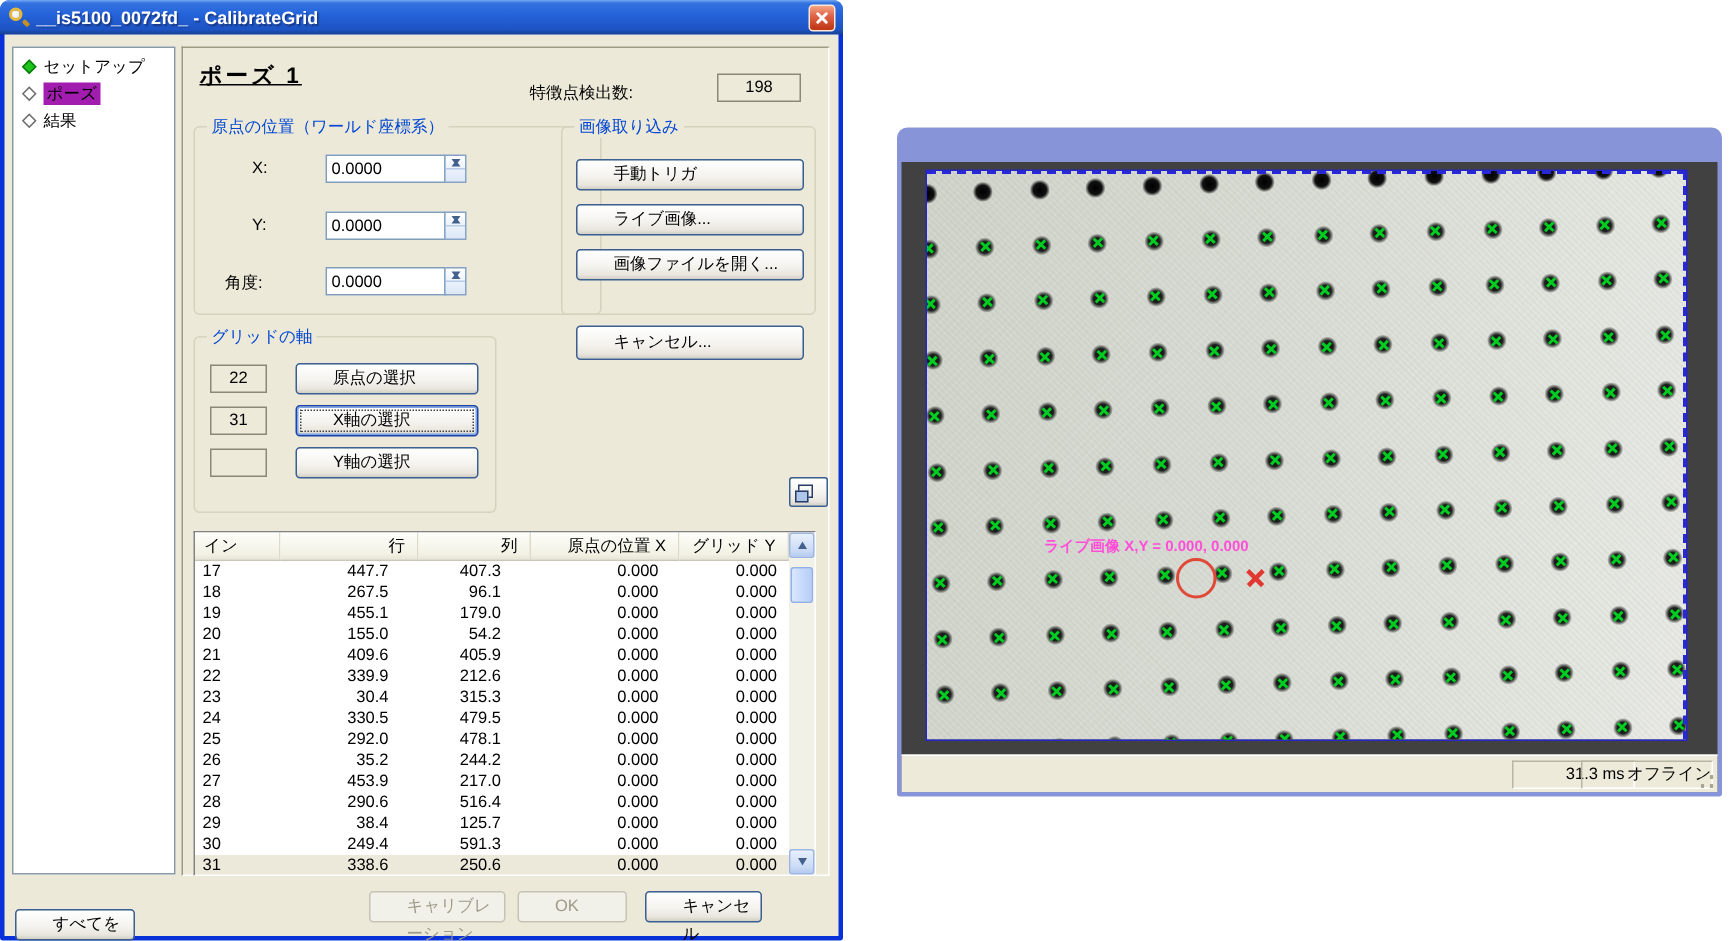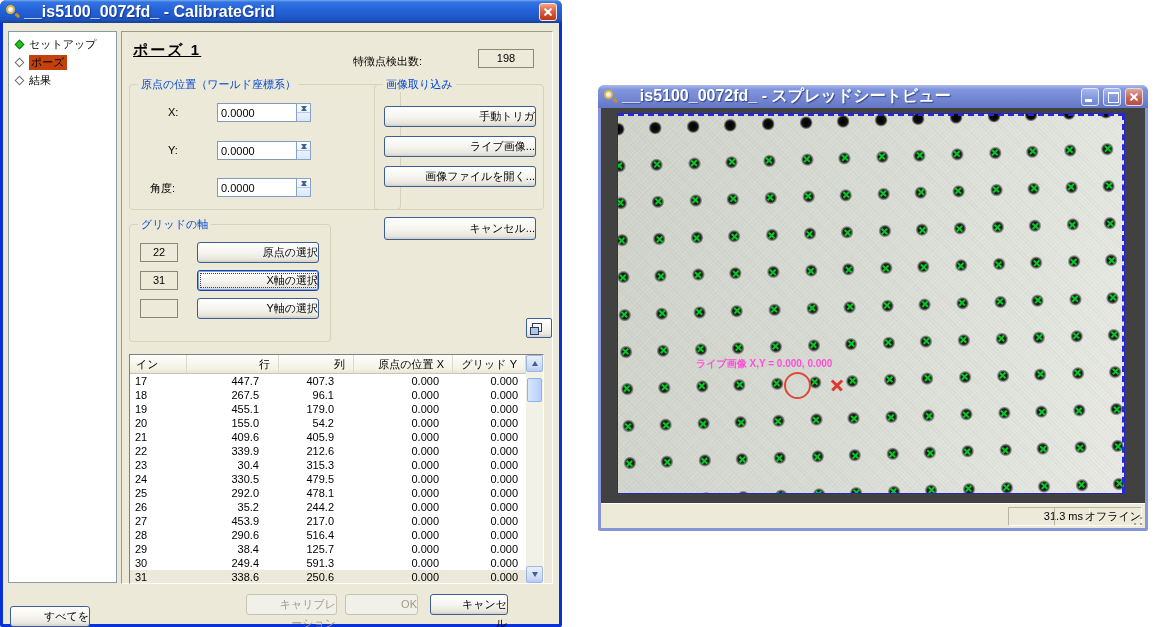--- a/index.html
+++ b/index.html
@@ -7,21 +7,21 @@
     font-family:"Liberation Sans","DejaVu Sans",sans-serif; font-size:11px; color:#000; }
 
   .win { position:absolute; }
   
   .frame-active   { background:#0831D9; border-radius:7px 7px 2px 2px; }
   .frame-inactive { background:#8795D8; border-radius:7px 7px 2px 2px; }
   .tbar { position:absolute; left:0; right:0; top:0; height:23px; border-radius:6px 6px 0 0;
           display:flex; align-items:center; padding:0 5px; gap:4px; }
   .tbar-active   { background:linear-gradient(180deg,#74A8F4 0%,#3373E0 9%,#2563DA 42%,#1D53C2 86%,#16418F 100%); }
   .tbar-inactive { background:linear-gradient(180deg,#AEBDE8 0%,#8296DC 18%,#7488D4 55%,#6276C4 100%); }
-  .ttl { flex:1; color:#fff; font-weight:bold; font-size:16px; white-space:nowrap; overflow:hidden;
+  .ttl { flex:1; color:#fff; font-weight:bold; font-size:12px; white-space:nowrap; overflow:hidden;
          text-shadow:1px 1px 1px rgba(20,40,100,.7); }
   .appicon { width:15px; height:15px; position:relative; flex:0 0 auto; }
   .appicon .lens { position:absolute; left:1px; top:1px; width:9px; height:9px; border:2px solid #E8B838;
                    border-radius:50%; background:radial-gradient(circle at 35% 35%,#FDFDF4,#D8E6F4); }
   .appicon .handle { position:absolute; left:10px; top:10px; width:5px; height:2.5px; background:#C89020;
                      transform:rotate(45deg); border-radius:1px; }
   .capbtn { width:18px; height:18px; border-radius:3px; position:relative; flex:0 0 auto; }
   .cb-close-a { background:linear-gradient(180deg,#F4A585,#E0654A 40%,#C23A18 92%); border:1px solid #FFE8D8; }
   .cb-close-i { background:linear-gradient(180deg,#DCA8A0,#C66054 60%,#B05048); border:1px solid #E8D8E0; }
   .cb-blue-i  { background:linear-gradient(180deg,#A8B8EC,#8098E0 55%,#6E84D4); border:1px solid #E0E6FC; }
@@ -32,21 +32,21 @@
   .maxglyph::before { content:""; position:absolute; left:3.5px; top:3.5px; width:9px; height:8px;
     border:1.5px solid #fff; border-top-width:2.5px; }
 
   
   #win-calib { left:0; top:0; width:562px; height:627px; }
   #calib-client { position:absolute; left:3px; right:3px; top:23px; bottom:3px; background:#ECE9D8; }
 
   #setup-list { position:absolute; left:5px; top:8px; width:109px; height:552px; background:#fff;
     border:1px solid #8A9AA8; padding:3px 0; }
   .sb-item { height:18px; display:flex; align-items:center; gap:6px; padding:0 4px 0 7px; }
-  .sb-item.sel .sb-label { background:#c2410c; padding:0 2px; }
+  .sb-item.sel .sb-label { background:#a21caf; padding:0 2px; }
   .diamond { width:7px; height:7px; transform:rotate(45deg); flex:0 0 auto; }
   .diamond.filled-green { background:#1CC41C; border:1px solid #0E7A10; }
   .diamond.hollow { background:#fff; border:1px solid #6E6E6E; }
 
   #main-panel { position:absolute; left:118px; top:8px; width:432px; height:553px;
     border:1px solid; border-color:#9D9B83 #FFF #FFF #9D9B83; background:#ECE9D8; }
 
   #pose-heading { position:absolute; left:11px; top:9px; font-size:15px; font-weight:bold;
     letter-spacing:2px; text-decoration:underline; }
   #feat-label { position:absolute; left:231px; top:22px; }
@@ -67,21 +67,21 @@
     background:#fff; font:11px "Liberation Sans","DejaVu Sans",sans-serif; padding:1px 3px; }
   .spin { position:absolute; left:146px; top:0; width:15px; height:19px; border:1px solid #86A3C8;
     background:linear-gradient(180deg,#FDFEFF,#DCE7F8); }
   .spin .sp { position:absolute; left:0; right:0; height:50%; }
   .spin .sp::before { content:""; position:absolute; left:4px; border-left:3px solid transparent;
     border-right:3px solid transparent; }
   .spin .up::before   { top:3px; border-bottom:4px solid #44618E; }
   .spin .down::before { bottom:3px; border-top:4px solid #44618E; }
   .spin .up { border-bottom:1px solid #B8CCE8; }
 
-  .xpbtn { border:1px solid #3B5E93; border-radius:3px; color:#000; text-align:right;
+  .xpbtn { border:1px solid #3B5E93; border-radius:3px; color:#000; text-align:left;
     background:linear-gradient(180deg,#FFFFFF 0%,#F4F3EE 55%,#E8E6DE 85%,#D2D0C5 100%);
     font:11px "Liberation Sans","DejaVu Sans",sans-serif; line-height:19px; position:absolute;padding-left:24px; }
   .xpbtn.disabled { border-color:#C6C3B4; background:#F1F0E9; color:#9D9A87; }
   .xpbtn.focused { border-color:#1B44A8; box-shadow:inset 0 0 0 1px #7DA4E8;
     outline:1px dotted #444; outline-offset:-4px; }
 
   .acq-btn { left:9px; width:152px; height:21px; }
   .axis-val { position:absolute; left:10px; width:38px; height:19px; }
   .axis-btn { left:67px; width:122px; height:21px; }
   #region-btn { left:262px; top:185px; width:152px; height:23px; line-height:21px; }
@@ -374,30 +374,20 @@
     </div>
 
     <div class="xpbtn footbtn" id="btn-clear">すべてをクリア</div>
     <div class="xpbtn footbtn disabled" id="btn-calibrate">キャリブレーション</div>
     <div class="xpbtn footbtn disabled" id="btn-ok">OK</div>
     <div class="xpbtn footbtn" id="btn-cancel">キャンセル</div>
   </div>
 </div>
 
 <div class="win frame-inactive" id="win-sheet">
-  <div class="tbar tbar-inactive">
-    <span class="appicon">
-        <span class="lens"></span>
-        <span class="handle"></span>
-      </span>
-    <span class="ttl">__is5100_0072fd_ - スプレッドシートビュー</span>
-    <span class="capbtn cb-blue-i minglyph"></span>
-    <span class="capbtn cb-blue-i maxglyph"></span>
-    <span class="capbtn cb-close-i xglyph"></span>
-  </div>
   <div id="sheet-client">
     <div id="sheet-image">
       <div id="dot-grid" style="transform: rotate(-2deg);">
           <div class="dot plain" style="left: 14px; top: 14px;"></div>
           <div class="dot plain" style="left: 51.6px; top: 14px;"></div>
           <div class="dot plain" style="left: 89.2px; top: 14px;"></div>
           <div class="dot plain" style="left: 126.8px; top: 14px;"></div>
           <div class="dot plain" style="left: 164.4px; top: 14px;"></div>
           <div class="dot plain" style="left: 202px; top: 14px;"></div>
           <div class="dot plain" style="left: 239.6px; top: 14px;"></div>

